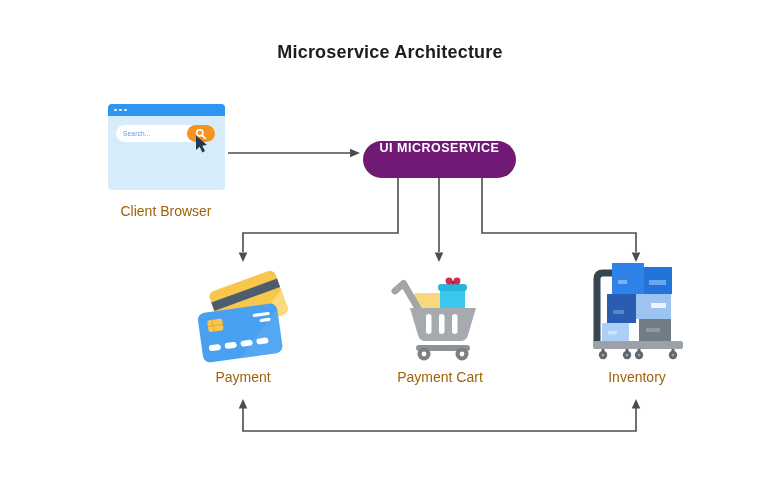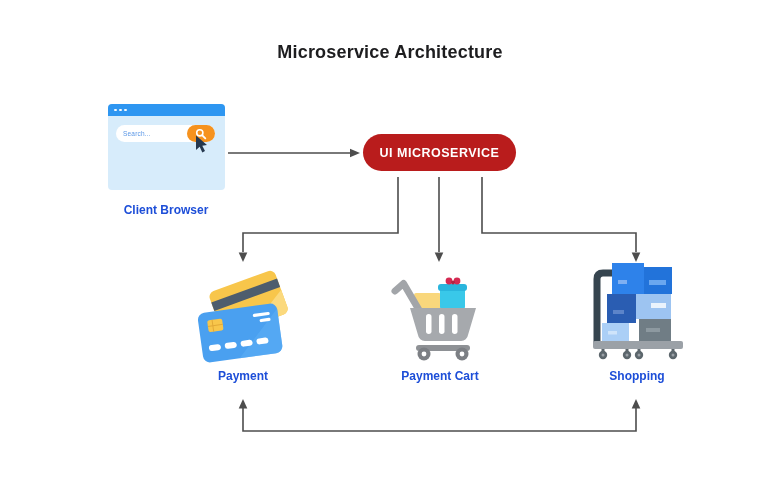--- a/index.html
+++ b/index.html
@@ -34,30 +34,30 @@
     display: flex; align-items: center;
   }
   .search-text { font-size: 6.5px; color: #5a97e6; padding-left: 7px; letter-spacing: .2px; }
   .search-btn {
     position: absolute; right: 0; top: 0; width: 28px; height: 17px;
     background: #f6921e; border-radius: 9px;
     display: flex; align-items: center; justify-content: center;
   }
   .cursor { position: absolute; left: 87px; top: 31px; z-index: 3; }
 
-  .node-label { position: absolute; text-align: center; font-size: 12px; font-weight: 700; color: #1d4ed8; z-index: 2; }
+  .node-label { position: absolute; text-align: center; font-size: 14px; font-weight: 400; color: #a16207; z-index: 2; }
   .client-label { left: 96px; top: 203px; width: 140px; }
   .payment-label { left: 193px; top: 369px; width: 100px; text-align: center; }
   .cart-label { left: 368px; top: 369px; width: 144px; }
   .inventory-label { left: 587px; top: 369px; width: 100px; }
 
   .pill {
-    position: absolute; left: 363px; top: 134px; width: 153px; height: 37px;
-    background: #b91c1c; border-radius: 19px; z-index: 2;
-    display: flex; align-items: center; justify-content: center;
+    position: absolute; left: 363px; top: 141px; width: 153px; height: 37px;
+    background: #701a75; border-radius: 19px; z-index: 2;
+    display: flex; justify-content: center;
   }
   .pill span { color: #ffffff; font-size: 12.5px; font-weight: 700; letter-spacing: .5px; }
 
   .svc-icon { position: absolute; z-index: 2; }
   .payment-icon { left: 196px; top: 266px; }
   .cart-icon { left: 390px; top: 266px; }
   .inventory-icon { left: 588px; top: 258px; }
 </style>
 </head>
 <body>
@@ -182,15 +182,15 @@
       <circle cx="51" cy="97" r="4.2"></circle>
       <circle cx="85" cy="97" r="4.2"></circle>
     </g>
     <g fill="#9aa0a6">
       <circle cx="15" cy="97" r="1.5"></circle>
       <circle cx="39" cy="97" r="1.5"></circle>
       <circle cx="51" cy="97" r="1.5"></circle>
       <circle cx="85" cy="97" r="1.5"></circle>
     </g>
   </svg>
-  <div class="node-label inventory-label">Shopping</div>
+  <div class="node-label inventory-label">Inventory</div>
 
 </div>
 
 </body></html>

